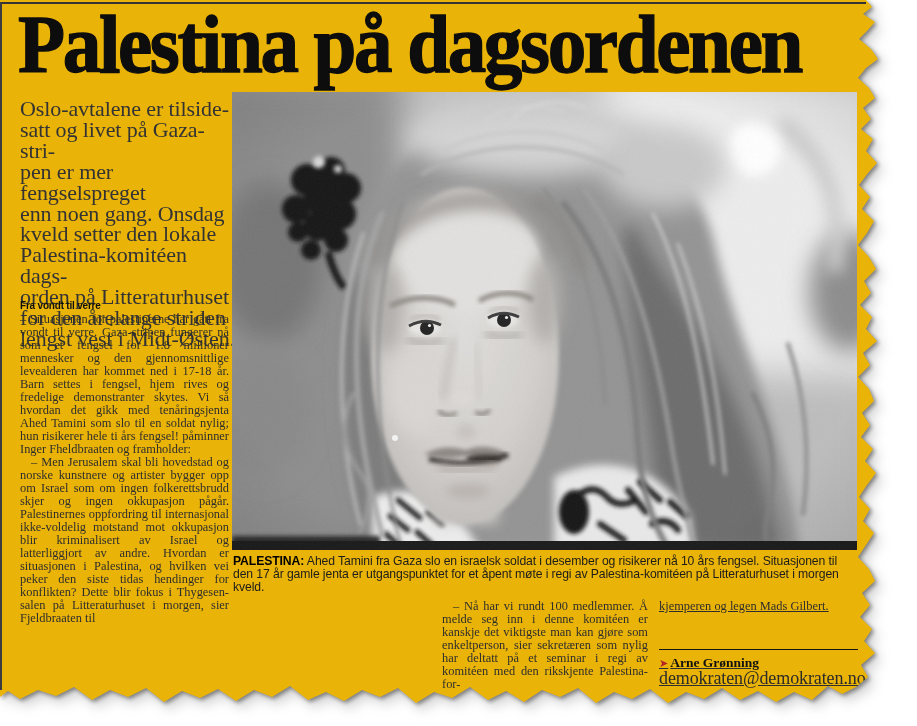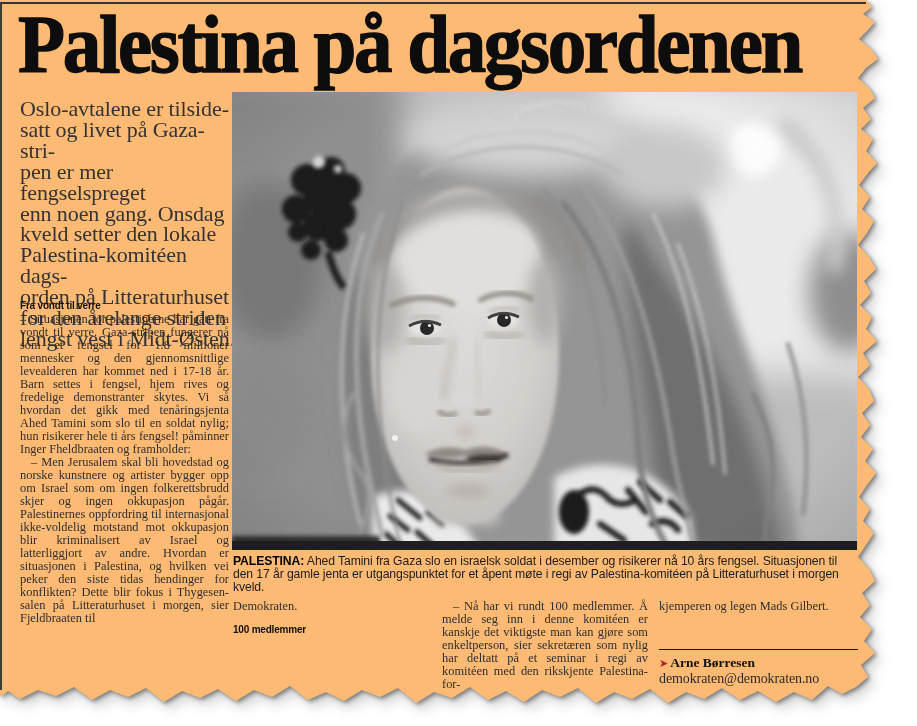--- a/index.html
+++ b/index.html
@@ -5,21 +5,21 @@
   html,body { margin:0; padding:0; background:#ffffff; }
   .stage {
     position:relative; width:917px; height:726px; overflow:hidden;
     font-family:"Liberation Serif", serif; background:#ffffff;
   }
   .paper-shadow {
     position:absolute; inset:0;
     filter: drop-shadow(2px 2px 2px rgba(50,50,50,.55)) drop-shadow(5px 6px 6px rgba(0,0,0,.18));
   }
   .paper {
-    position:absolute; inset:0; background:#fdba74;
+    position:absolute; inset:0; background:#eab308;
     clip-path: polygon(0px 0px, 866px 0px,
       872px 7px, 863px 14px, 875px 22px, 867px 31px, 859px 39px, 871px 49px, 878px 59px,
       866px 68px, 858px 78px, 869px 88px, 875px 98px, 863px 108px, 871px 119px, 861px 129px,
       873px 139px, 866px 151px, 877px 163px, 868px 173px, 859px 185px, 870px 197px, 862px 209px,
       874px 221px, 867px 233px, 858px 245px, 869px 257px, 876px 269px, 864px 281px, 871px 293px,
       860px 305px, 872px 317px, 866px 329px, 877px 341px, 863px 353px, 870px 365px, 858px 377px,
       869px 389px, 874px 401px, 862px 413px, 870px 425px, 861px 437px, 873px 449px, 865px 461px,
       876px 473px, 867px 485px, 859px 497px, 870px 509px, 863px 521px, 874px 533px, 866px 545px,
       858px 557px, 869px 569px, 875px 581px, 862px 593px, 870px 605px, 860px 617px, 872px 629px,
       864px 641px, 875px 653px, 861px 665px, 868px 677px, 856px 687px,
@@ -50,25 +50,25 @@
   .col p { margin:0; }
   .col .indent { text-indent:11px; }
   .subhead {
     font-family:"Liberation Sans", sans-serif; font-weight:700; font-size:10px;
     color:#101010; letter-spacing:-0.2px; margin:4px 0 1px 0; text-align:left;
   }
   .col1 { left:20px;  top:295px; width:209px; }
   .col2 { left:233px; top:600px; width:206px; }
   .col2 .subhead { margin:10px 0 1px 0; }
   .col3 { left:442px; top:600px; width:206px; }
-  .col4 { left:659px; top:600px; width:200px; text-align:left; }
+  .col4 { left:659px; top:600px; width:200px; text-align:left;text-decoration:underline; }
   .byline-rule { border:0; border-top:1.6px solid #151515; margin:36px 0 5px 0; width:199px; }
   .byline { font-weight:700; font-size:13.5px; color:#111111; line-height:15px; }
   .byline .arrow { font-family:"DejaVu Sans", sans-serif; color:#b5222a; font-size:11px; margin-right:2px; }
-  .byline-email { font-size:14px; color:#2a2a2a; letter-spacing:-0.1px; line-height:15px; }
+  .byline-email { font-size:18px; color:#2a2a2a; letter-spacing:-0.1px; line-height:15px; }
 
   .photo { position:absolute; left:232px; top:92px; width:625px; height:458px; background:#bdbdbd; }
   .photo svg { display:block; width:100%; height:100%; }
 
   .caption {
     position:absolute; left:233px; top:555px; width:624px; margin:0;
     font-family:"Liberation Sans", sans-serif; font-size:12.2px; line-height:13px;
     color:#1c1c1c; letter-spacing:-0.1px; text-align:left;
   }
   .caption strong { font-weight:700; color:#000000; }
@@ -248,32 +248,30 @@
           <rect width="625" height="458" fill="url(#vignG)"></rect>
           <rect width="625" height="458" filter="url(#grainF)" opacity="0.07"></rect>
         </svg>
       </div>
 
       <p class="caption">
         <strong>PALESTINA:</strong><span> Ahed Tamini fra Gaza slo en israelsk soldat i desember og risikerer nå 10 års fengsel. Situasjonen til den 17 år gamle jenta er utgangspunktet for et åpent møte i regi av Palestina-komitéen på Litteraturhuset i morgen kveld.</span>
       </p>
 
       <div class="col col2">
-        <p>Demokraten.</p>
-        <h3 class="subhead">100 medlemmer</h3>
       </div>
 
       <div class="col col3">
         <p class="indent">– Nå har vi rundt 100 medlemmer. Å melde seg inn i denne komitéen er kanskje det viktigste man kan gjøre som enkeltperson, sier sekretæren som nylig har deltatt på et seminar i regi av komitéen med den rikskjente Palestina- for-</p>
       </div>
 
       <div class="col col4">
         <p>kjemperen og legen Mads Gilbert.</p>
         <hr class="byline-rule">
         <div class="byline">
-          <span class="arrow">➤</span><span>Arne Børresen</span>
+          <span class="arrow">➤</span><span>Arne Grønning</span>
         </div>
         <div class="byline-email">demokraten@demokraten.no</div>
       </div>
 
     </div>
   </div>
 </div>
 
 </body></html>

